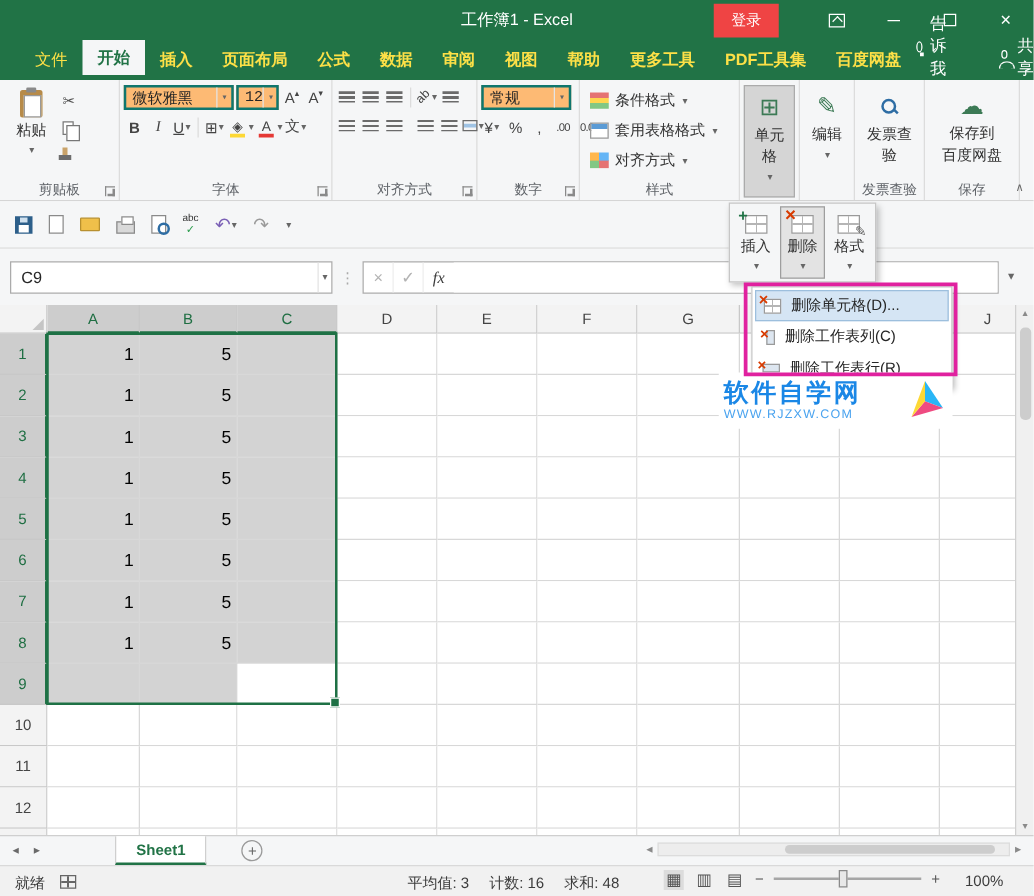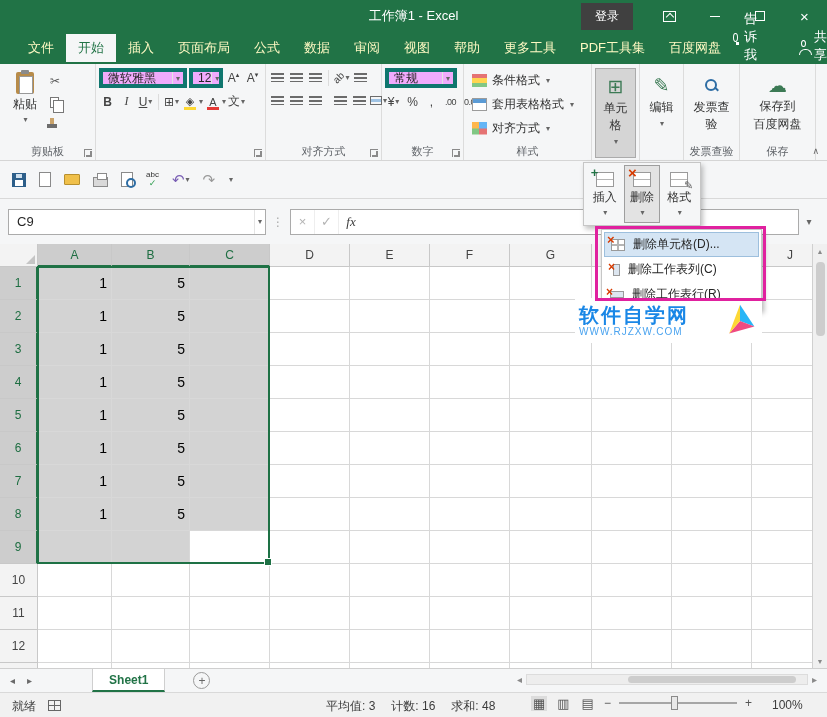--- a/index.html
+++ b/index.html
@@ -3,50 +3,50 @@
 <meta charset="utf-8">
 <style>
   * { margin:0; padding:0; box-sizing:border-box; }
   body { font-family:"Liberation Sans","DejaVu Sans",sans-serif; font-size:12px; color:#262626; }
   #app { position:relative; width:827px; height:717px; background:#fff; overflow:hidden; }
 
   
   .titlebar { position:absolute; left:0; top:0; width:827px; height:32px; background:#217346; color:#fff; }
   .title-text { position:absolute; left:0; right:0; top:0; height:32px; line-height:32px; text-align:center; font-size:13px; }
   .tb-right { position:absolute; right:0; top:0; height:32px; display:flex; align-items:center; }
-  .login-btn { background:#404040; border:none; color:#fff; font-size:12px; padding:5px 14px; margin-right:14px; font-family:inherit; }
+  .login-btn { background:#ef4444; border:none; color:#fff; font-size:12px; padding:5px 14px; margin-right:24px; font-family:inherit; }
   .winbtn { width:45px; height:32px; display:flex; align-items:center; justify-content:center; color:#fff; font-size:15px; }
   .rd-icon { width:13px; height:11px; border:1px solid #fff; position:relative; }
   .rd-icon::after { content:""; position:absolute; left:3px; top:2px; width:5px; height:5px; border-left:1px solid #fff; border-top:1px solid #fff; transform:rotate(45deg); }
   .min-ic { width:10px; height:1px; background:#fff; display:inline-block; }
   .max-ic { width:10px; height:10px; border:1px solid #fff; display:inline-block; }
 
   
   .tabrow { position:absolute; left:0; top:32px; width:827px; height:32px; background:#217346; display:flex; align-items:flex-end; padding-left:16px; }
-  .tab, .tab-file { height:32px; display:flex; align-items:center; padding:0 12px; font-size:13px; color:#fef9c3; white-space:nowrap; }
-  .tablist { display:flex; align-items:center; height:32px; }
+  .tab, .tab-file { height:32px; display:flex; align-items:center; padding:0 12px; font-size:13px; color:#fde047; white-space:nowrap; }
+  .tablist { display:flex; align-items:flex-start; height:32px;font-weight:bold; }
   .tab.active { height:28px; background:#f5f6f7; color:#217346; }
   .tellme { margin-left:auto; display:flex; align-items:center; color:#fff; font-size:13px; }
   .share { display:flex; align-items:center; color:#fff; font-size:13px; margin:0 14px 0 40px; padding-top:0; }
   .bulb { width:9px; height:9px; border:1px solid #fff; border-radius:50%; position:relative; margin-right:6px; }
   .bulb::after { content:""; position:absolute; left:2px; bottom:-4px; width:3px; height:3px; background:#fff; }
   .person { width:7px; height:7px; border:1px solid #fff; border-radius:50%; position:relative; margin-right:8px; top:-3px; }
   .person::after { content:""; position:absolute; left:-3px; top:8px; width:11px; height:5px; border:1px solid #fff; border-bottom:none; border-radius:6px 6px 0 0; }
 
   
   .ribbon { position:absolute; left:0; top:64px; width:827px; height:97px; background:#f5f6f7; border-bottom:1px solid #d5d5d5; display:flex; }
   .rgroup { position:relative; border-right:1px solid #dcdcdc; padding:4px 3px 16px; }
   .rgroup-label { position:absolute; left:0; right:0; bottom:1px; text-align:center; font-size:11px; color:#5f6368; white-space:nowrap; }
   .launcher { position:absolute; right:3px; bottom:3px; width:8px; height:8px; border-left:1px solid #8a8a8a; border-top:1px solid #8a8a8a; }
   .launcher::after { content:""; position:absolute; right:0; bottom:0; width:4px; height:4px; border-right:2px solid #8a8a8a; border-bottom:2px solid #8a8a8a; }
   .rrow { display:flex; align-items:center; gap:2px; margin-bottom:4px; }
   .tbtn { min-width:17px; height:19px; display:inline-flex; align-items:center; justify-content:center; font-size:12px; color:#444; }
   .dd { font-size:8px; color:#666; margin-left:1px; }
   .vsep { width:1px; height:16px; background:#dcdcdc; margin:0 2px; }
-  .combo { background:#f0abfc; border:4px solid #0f766e; height:20px; display:flex; align-items:center; font-size:12px; padding-left:5px; }
+  .combo { background:#fdba74; border:2px solid #0f766e; height:20px; display:flex; align-items:center; font-size:12px; padding-left:5px;font-family:Liberation Mono, monospace; }
   .cdd { margin-left:auto; font-size:8px; color:#666; padding:0 3px; border-left:1px solid #e4e4e4; align-self:stretch; display:flex; align-items:center; }
 
   .clip { width:96px; }
   .clip-inner { display:flex; }
   .paste-btn { width:44px; display:flex; flex-direction:column; align-items:center; gap:2px; padding-top:4px; font-size:12px; color:#333; }
   .paste-icon { position:relative; width:18px; height:22px; background:#b78b49; border-radius:2px; }
   .paste-icon::before { content:""; position:absolute; left:3px; top:4px; width:12px; height:16px; background:#fff; border:1px solid #999; }
   .paste-icon::after { content:""; position:absolute; left:5px; top:-2px; width:8px; height:4px; background:#8a8a8a; border-radius:1px; }
   .clip-col { display:flex; flex-direction:column; justify-content:flex-start; gap:3px; padding-top:4px; }
   .small-btn { height:18px; display:flex; align-items:center; padding:0 3px; font-size:12px; color:#555; }
@@ -312,20 +312,21 @@
             <span class="chip fontc">
               <span>A</span>
             </span>
             <span class="dd">▾</span>
           </span>
         <span class="tbtn">
             <span>文</span>
             <span class="dd">▾</span>
           </span>
       </div>
+      <span class="rgroup-label">字体</span>
       <span class="launcher"></span>
     </div>
 
     <div class="rgroup aligng">
       <div class="rrow">
         <span class="tbtn">
             <span class="lines"></span>
           </span>
         <span class="tbtn">
             <span class="lines"></span>

